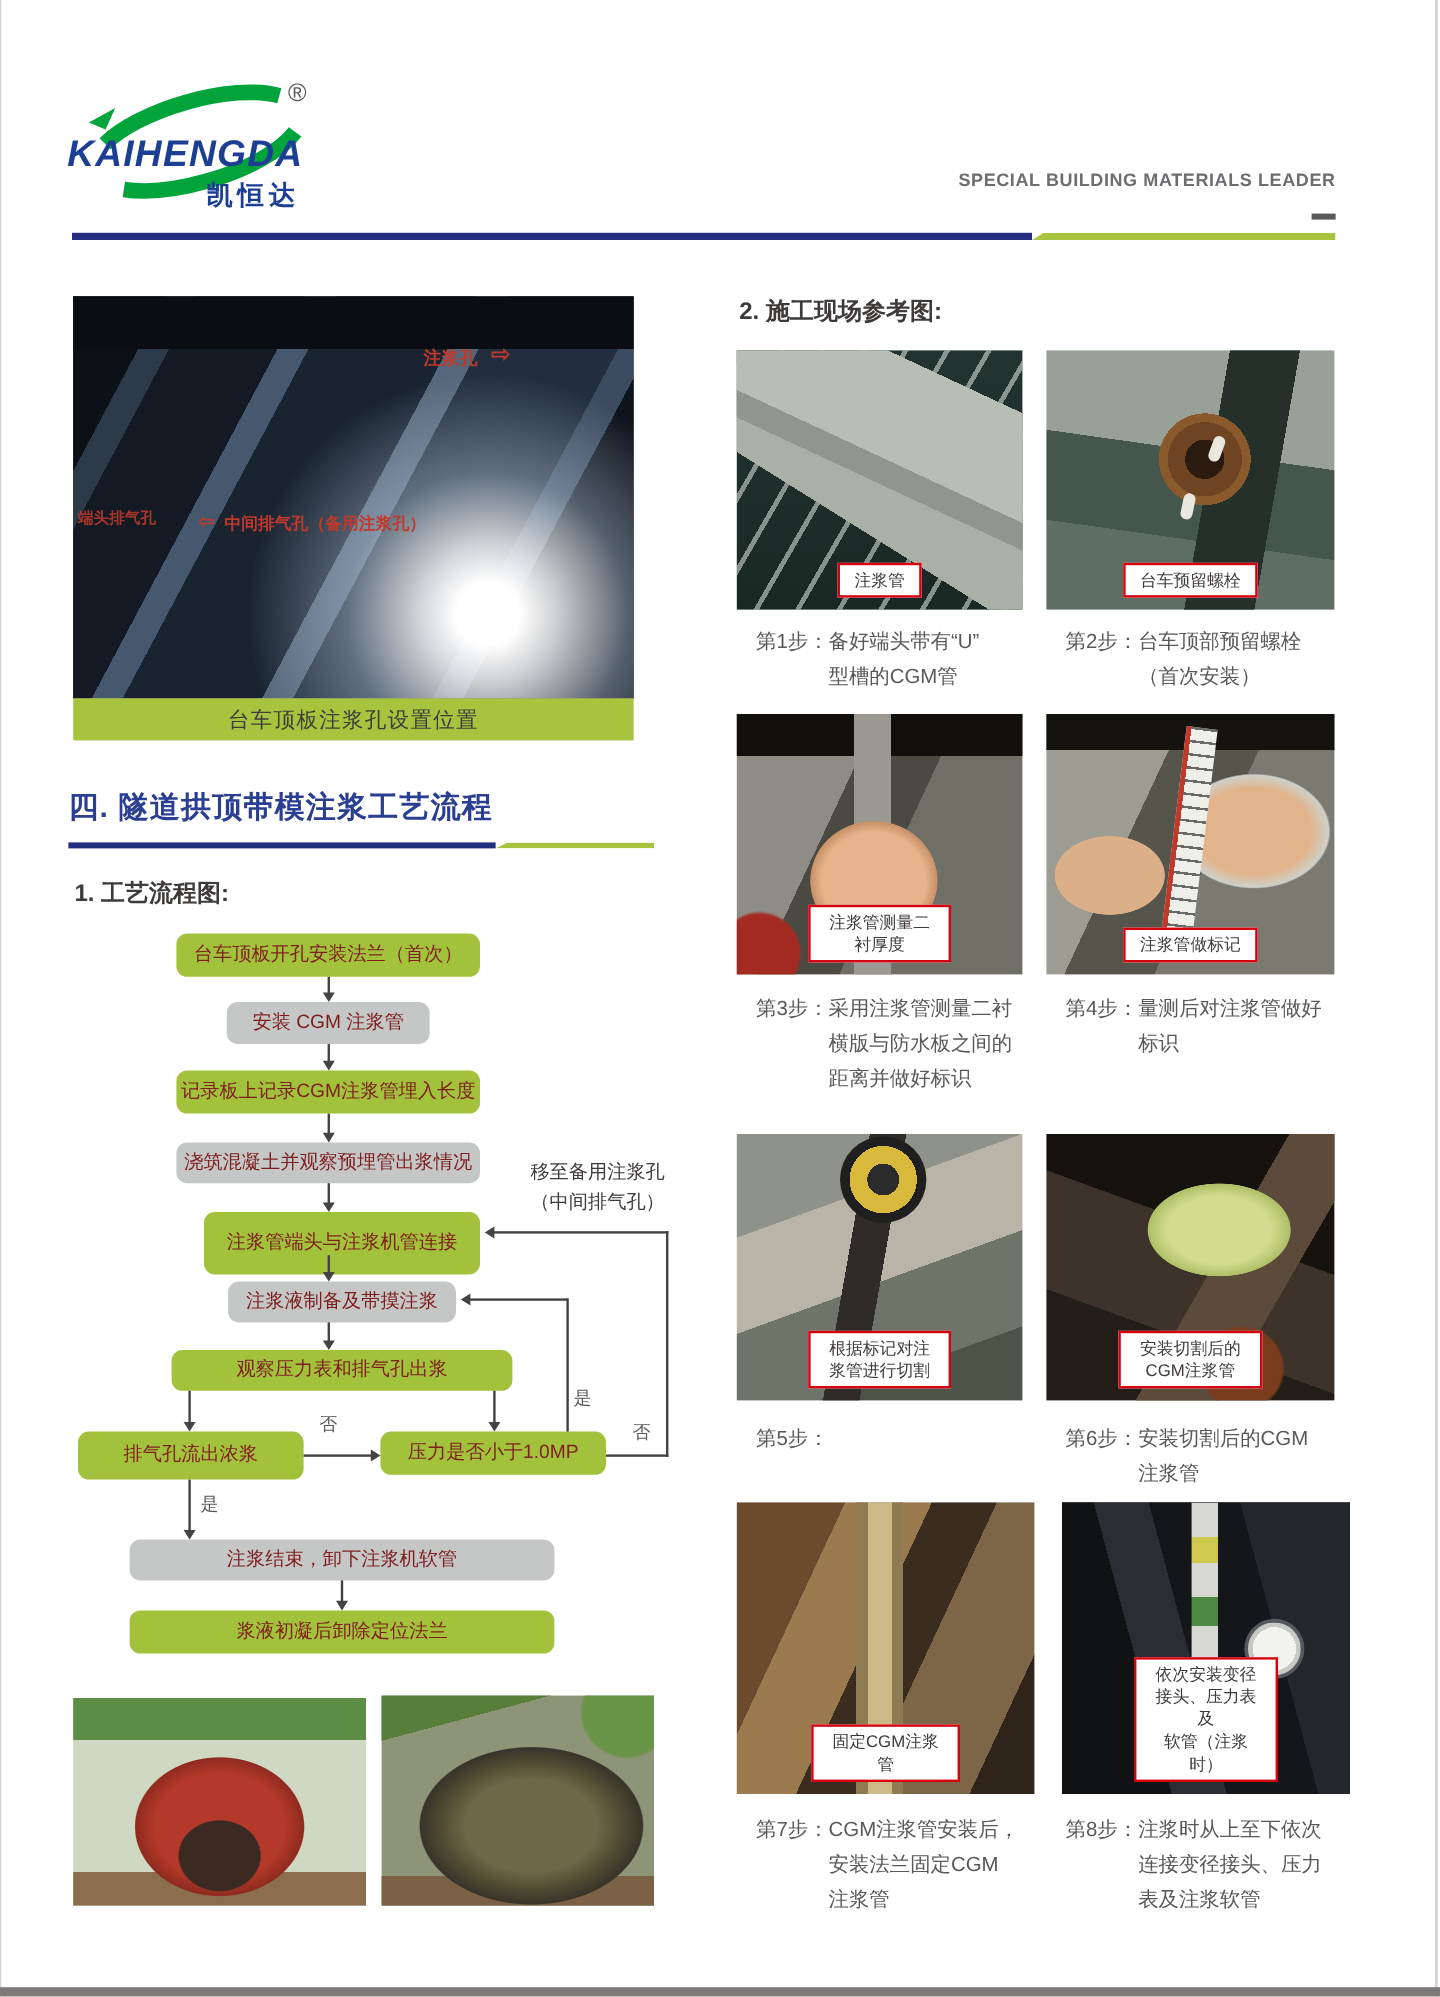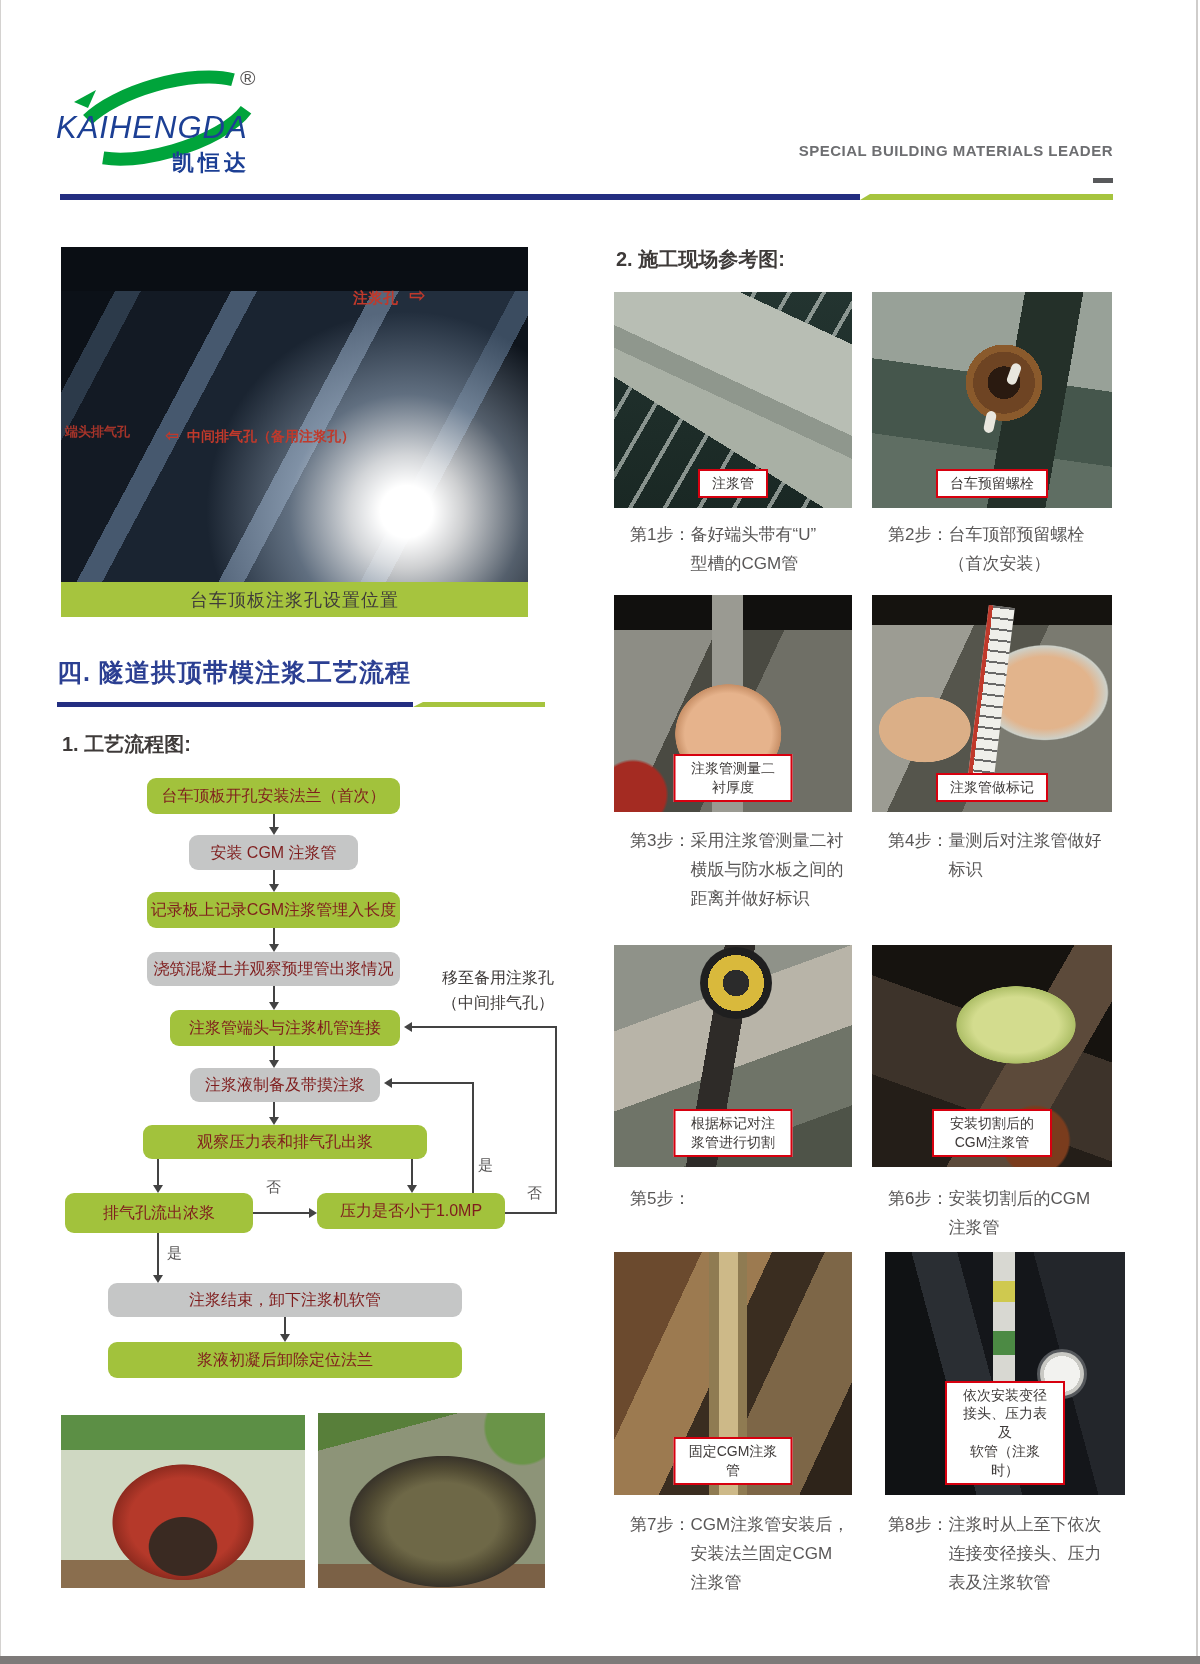--- a/index.html
+++ b/index.html
@@ -1,21 +1,21 @@
 <!DOCTYPE html>
 <html><head>
 <meta charset="utf-8">
 <style>
   html,body{margin:0;padding:0;background:#ffffff;}
   .page{position:relative;width:1200px;height:1664px;background:#fff;overflow:hidden;
         font-family:"Liberation Sans","DejaVu Sans",sans-serif;color:#3e3a39;}
   
   .logo{position:absolute;left:52px;top:62px;width:228px;height:120px;}
   .logo svg{position:absolute;left:0;top:0;}
-  .logo-latin{position:absolute;left:4px;top:48px;font-size:31px;font-weight:normal;font-style:italic;
+  .logo-latin{position:absolute;left:4px;top:48px;font-size:31px;font-weight:bold;font-style:italic;
               color:#1c3f94;letter-spacing:1px;}
   .logo-cn{position:absolute;left:120px;top:86px;font-size:22px;font-weight:bold;color:#1c3f94;letter-spacing:4px;}
   .logo-reg{position:absolute;left:188px;top:4px;font-size:21px;color:#595757;}
   .tagline{position:absolute;top:142px;right:87px;font-size:15px;font-weight:bold;color:#6d6e71;letter-spacing:.5px;}
   .tagline-dash{position:absolute;left:1093px;top:178px;width:20px;height:5px;background:#58595b;}
   .rule-blue{position:absolute;background:#232e81;}
   .rule-green{position:absolute;background:#a6c43e;clip-path:polygon(10px 0,100% 0,100% 100%,0 100%);}
   
   .h-sec{position:absolute;color:#2b3f92;font-size:25px;font-weight:bold;letter-spacing:1px;}
   .h-sub{position:absolute;color:#3e3a39;font-size:20px;font-weight:bold;}
@@ -73,21 +73,21 @@
   .p6{background:
       linear-gradient(100deg,transparent 0 40%,#2e2b28 40% 51%,transparent 51%),
       linear-gradient(160deg,#8f9289 0 28%,#b8b4a8 28% 54%,#6f7468 54% 80%,#4e5348 80%);}
   .p7{background:
       radial-gradient(circle at 68% 88%, #7a3c1d 0 13%, transparent 14%),
       radial-gradient(ellipse 74px 48px at 60% 36%, #d3dc8e 0 58%, #aebf67 80%, transparent 81%),
       linear-gradient(120deg,transparent 0 55%,#5c4a3a 55% 74%,transparent 74%),
       linear-gradient(200deg,#16130f 0 38%,#3d332a 38% 70%,#241e18 70%);}
   .p8{background:
       linear-gradient(90deg,transparent 0 40%,#8f7b52 40% 44%,#cdb988 44% 52%,#8f7b52 52% 56%,transparent 56%),
-      linear-gradient(115deg,#6b4a2e 0 25%,#9c7a50 25% 45%,#3a2d20 45% 60%,#7d6647 60% 85%,#2e241a 85%);}
+      linear-gradient(115deg,#6b4a2e 0 25%,#9c7a50 25% 45%,#3a2d20 45% 60%,#7d6647 60% 85%,#2e241a 85%); padding-left: 10px;}
   .p9{background:
       linear-gradient(75deg,#101214 0 30%,#2a2e33 30% 45%,#14161a 45% 70%,#23262b 70%),
       #191b1e;}
   .p9pipe{left:45%;top:0;width:22px;height:74%;
       background:linear-gradient(180deg,#d8d8d2 0 16%,#cfc94f 16% 28%,#d8d8d2 28% 44%,#4c8a44 44% 57%,#d8d8d2 57% 72%,#9fa097 72%);}
   .p9gauge{right:16%;top:40%;width:44px;height:44px;border-radius:50%;border:3px solid #55585c;
       background:radial-gradient(circle,#f2f2ef 0 58%,#c9c9c4 58% 72%,#8e8e88 72%);}
   .p10{background:
       radial-gradient(ellipse 58px 50px at 50% 76%, #3a2a22 0 58%, transparent 60%),
       radial-gradient(ellipse 100px 82px at 50% 62%, #b5392a 0 54%, #8f2b1f 70%, transparent 71%),
@@ -140,21 +140,21 @@
 
   <div class="h-sec" style="left:57px;top:656px;">四. 隧道拱顶带模注浆工艺流程</div>
   <div class="rule-blue" style="left:57px;top:702px;width:356px;height:5px;"></div>
   <div class="rule-green" style="left:413px;top:702px;width:132px;height:5px;"></div>
   <div class="h-sub" style="left:62px;top:731px;">1. 工艺流程图:</div>
 
   <div class="flow-box fg" style="left:147px;top:778px;width:253px;height:36px;">台车顶板开孔安装法兰（首次）</div>
   <div class="flow-box fy" style="left:189px;top:835px;width:169px;height:35px;">安装 CGM 注浆管</div>
   <div class="flow-box fg" style="left:147px;top:892px;width:253px;height:36px;">记录板上记录CGM注浆管埋入长度</div>
   <div class="flow-box fy" style="left:147px;top:952px;width:253px;height:34px;">浇筑混凝土并观察预埋管出浆情况</div>
-  <div class="flow-box fg" style="left:170px;top:1010px;width:230px;height:36px;">注浆管端头与注浆机管连接</div>
+  <div class="flow-box fg" style="left:170px;top:1010px;width:230px;height:52px;">注浆管端头与注浆机管连接</div>
   <div class="flow-box fy" style="left:190px;top:1068px;width:190px;height:34px;">注浆液制备及带摸注浆</div>
   <div class="flow-box fg" style="left:143px;top:1125px;width:284px;height:34px;">观察压力表和排气孔出浆</div>
   <div class="flow-box fg" style="left:65px;top:1193px;width:188px;height:40px;">排气孔流出浓浆</div>
   <div class="flow-box fg" style="left:317px;top:1193px;width:188px;height:36px;">压力是否小于1.0MP</div>
   <div class="flow-box fy" style="left:108px;top:1283px;width:354px;height:34px;">注浆结束，卸下注浆机软管</div>
   <div class="flow-box fg" style="left:108px;top:1342px;width:354px;height:36px;">浆液初凝后卸除定位法兰</div>
 
   <div class="vline" style="left:273px;top:814px;height:15px;"></div>
     <div class="arr-d" style="left:269px;top:827px;"></div>
   <div class="vline" style="left:273px;top:870px;height:16px;"></div>

